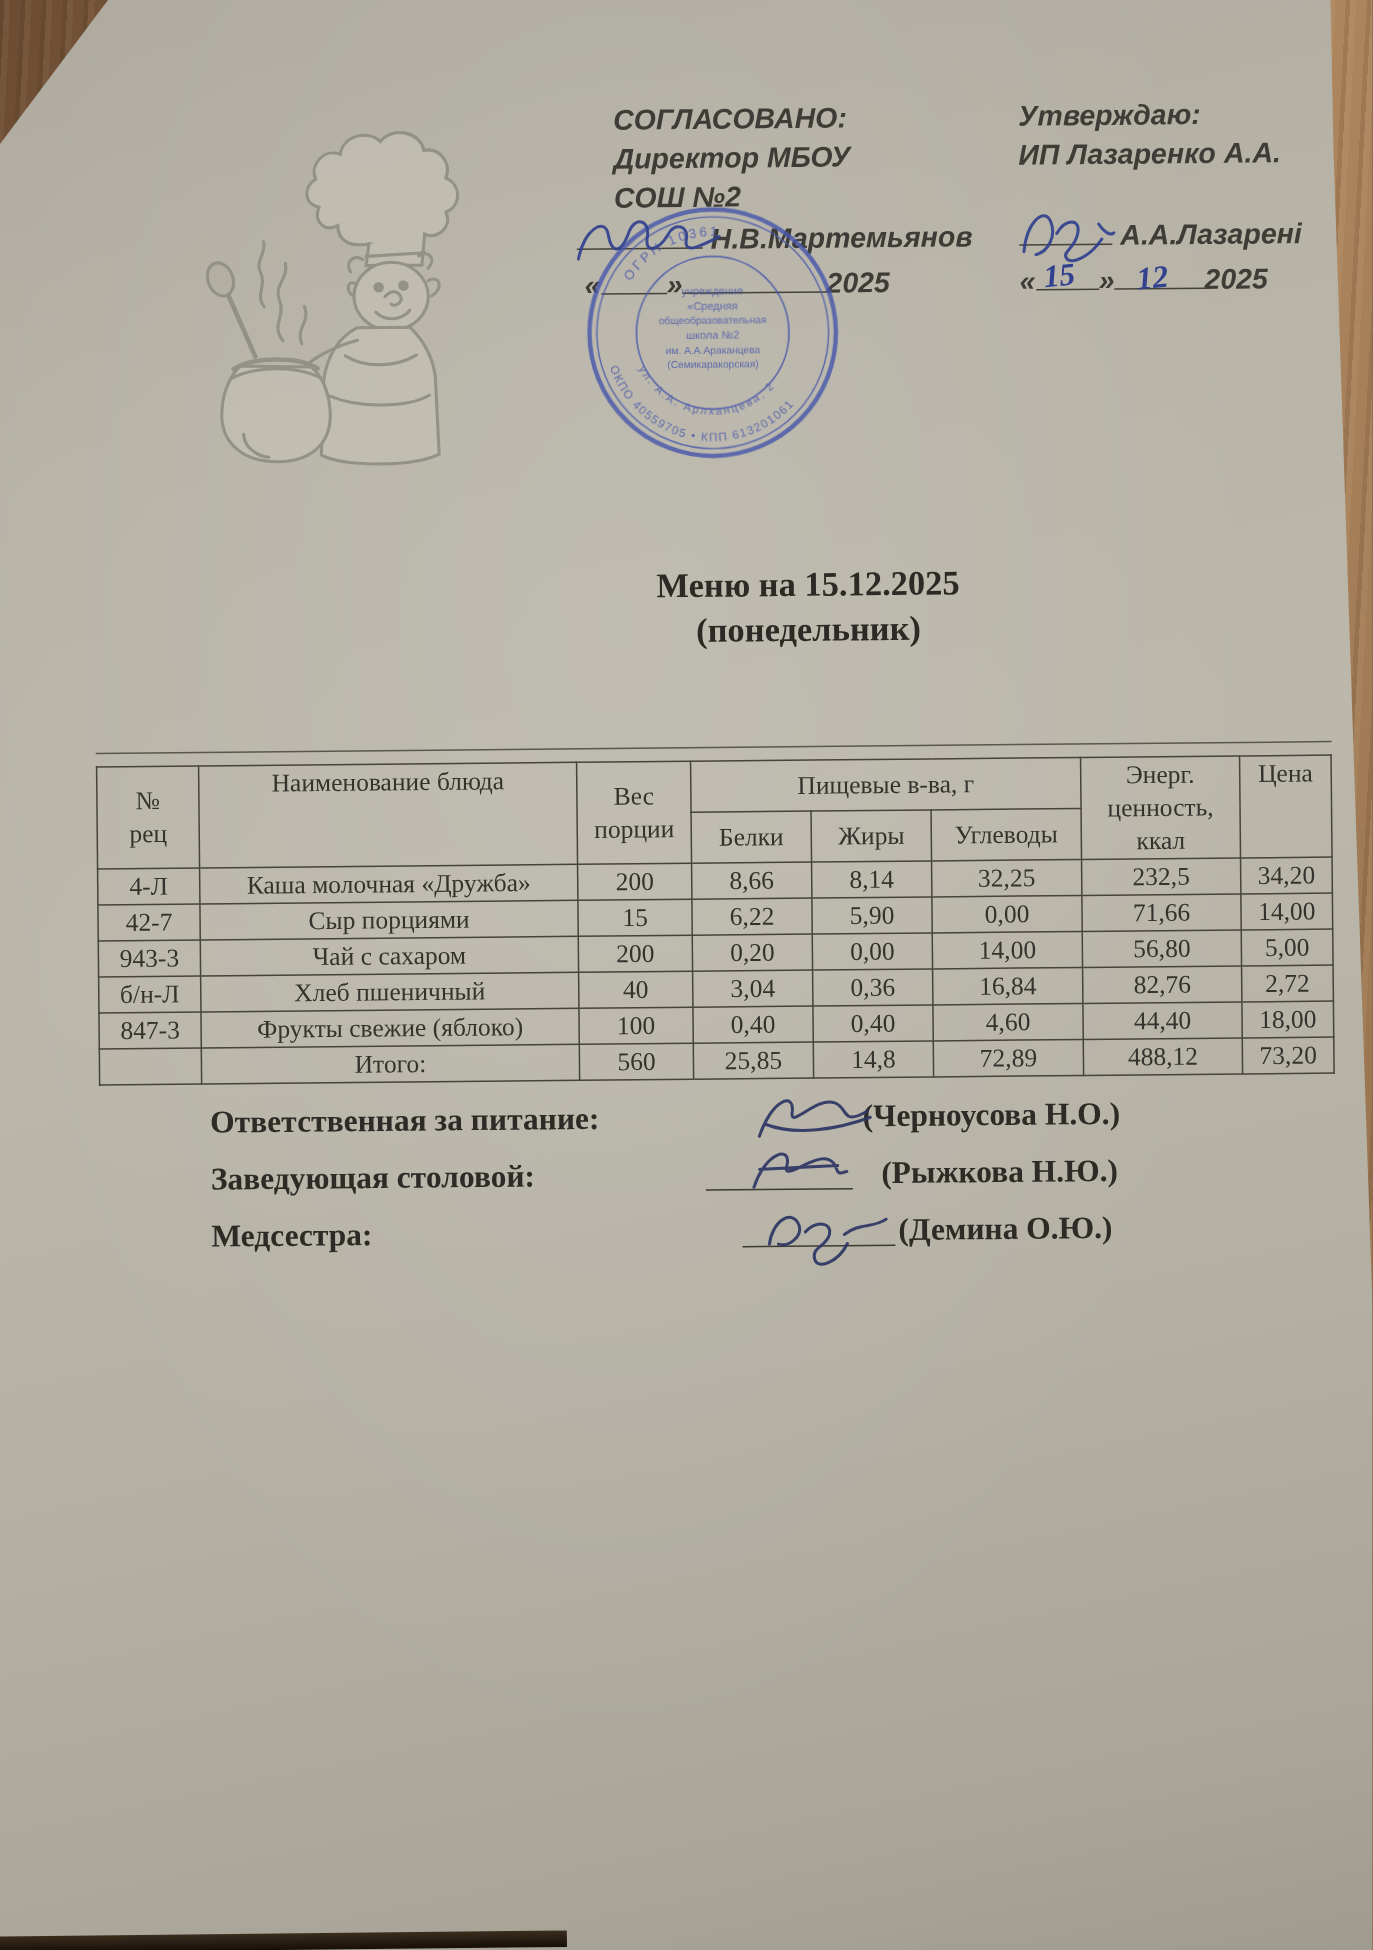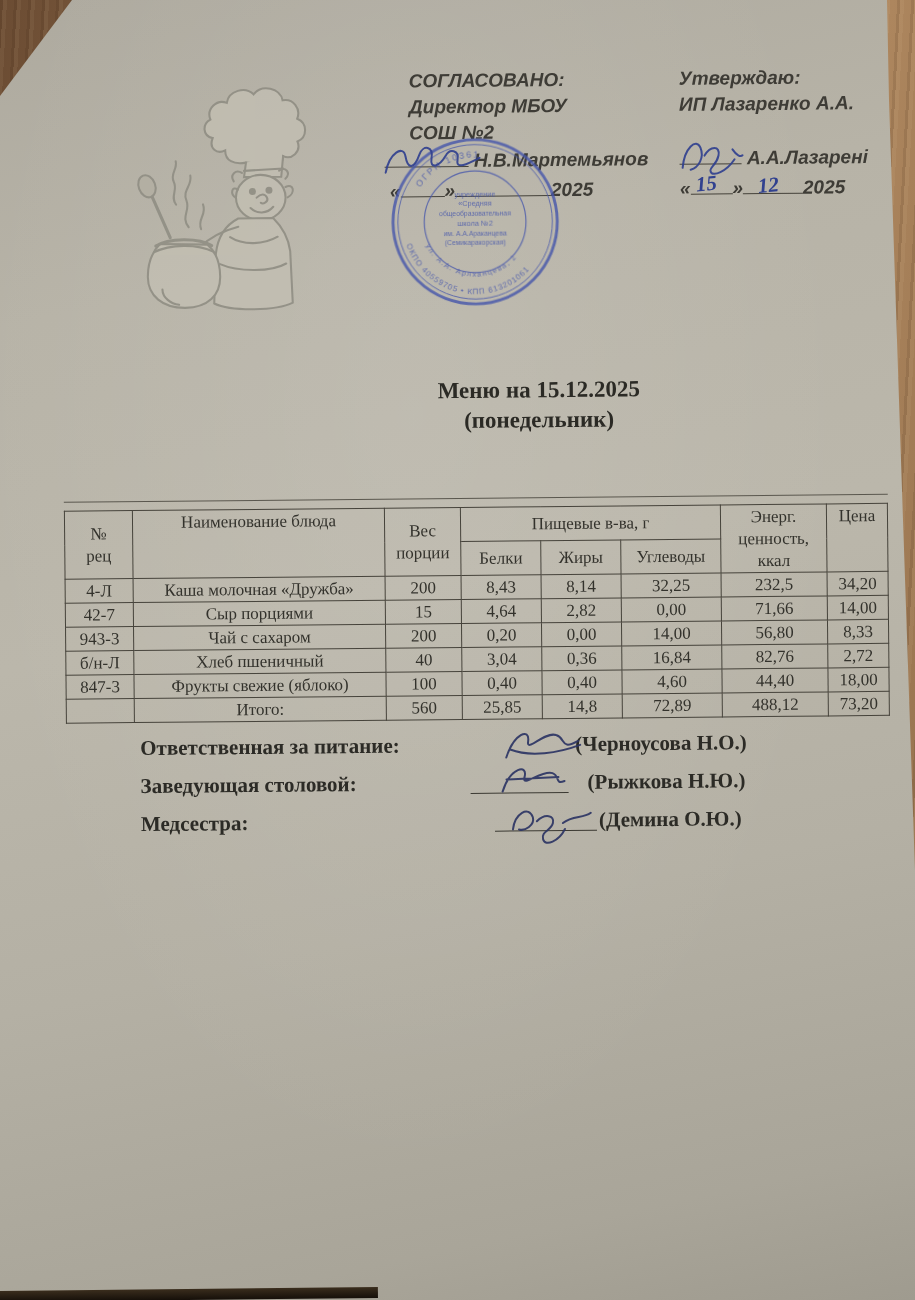--- a/index.html
+++ b/index.html
@@ -198,45 +198,45 @@
           <th>Белки</th>
           <th>Жиры</th>
           <th>Углеводы</th>
         </tr>
       </thead>
       <tbody>
           <tr>
             <td>4-Л</td>
             <td>Каша молочная «Дружба»</td>
             <td>200</td>
-            <td>8,43</td>
+            <td>8,66</td>
             <td>8,14</td>
             <td>32,25</td>
             <td>232,5</td>
             <td>34,20</td>
           </tr>
           <tr>
             <td>42-7</td>
             <td>Сыр порциями</td>
             <td>15</td>
-            <td>4,64</td>
-            <td>2,82</td>
+            <td>6,22</td>
+            <td>5,90</td>
             <td>0,00</td>
             <td>71,66</td>
             <td>14,00</td>
           </tr>
           <tr>
             <td>943-3</td>
             <td>Чай с сахаром</td>
             <td>200</td>
             <td>0,20</td>
             <td>0,00</td>
             <td>14,00</td>
             <td>56,80</td>
-            <td>8,33</td>
+            <td>5,00</td>
           </tr>
           <tr>
             <td>б/н-Л</td>
             <td>Хлеб пшеничный</td>
             <td>40</td>
             <td>3,04</td>
             <td>0,36</td>
             <td>16,84</td>
             <td>82,76</td>
             <td>2,72</td>

